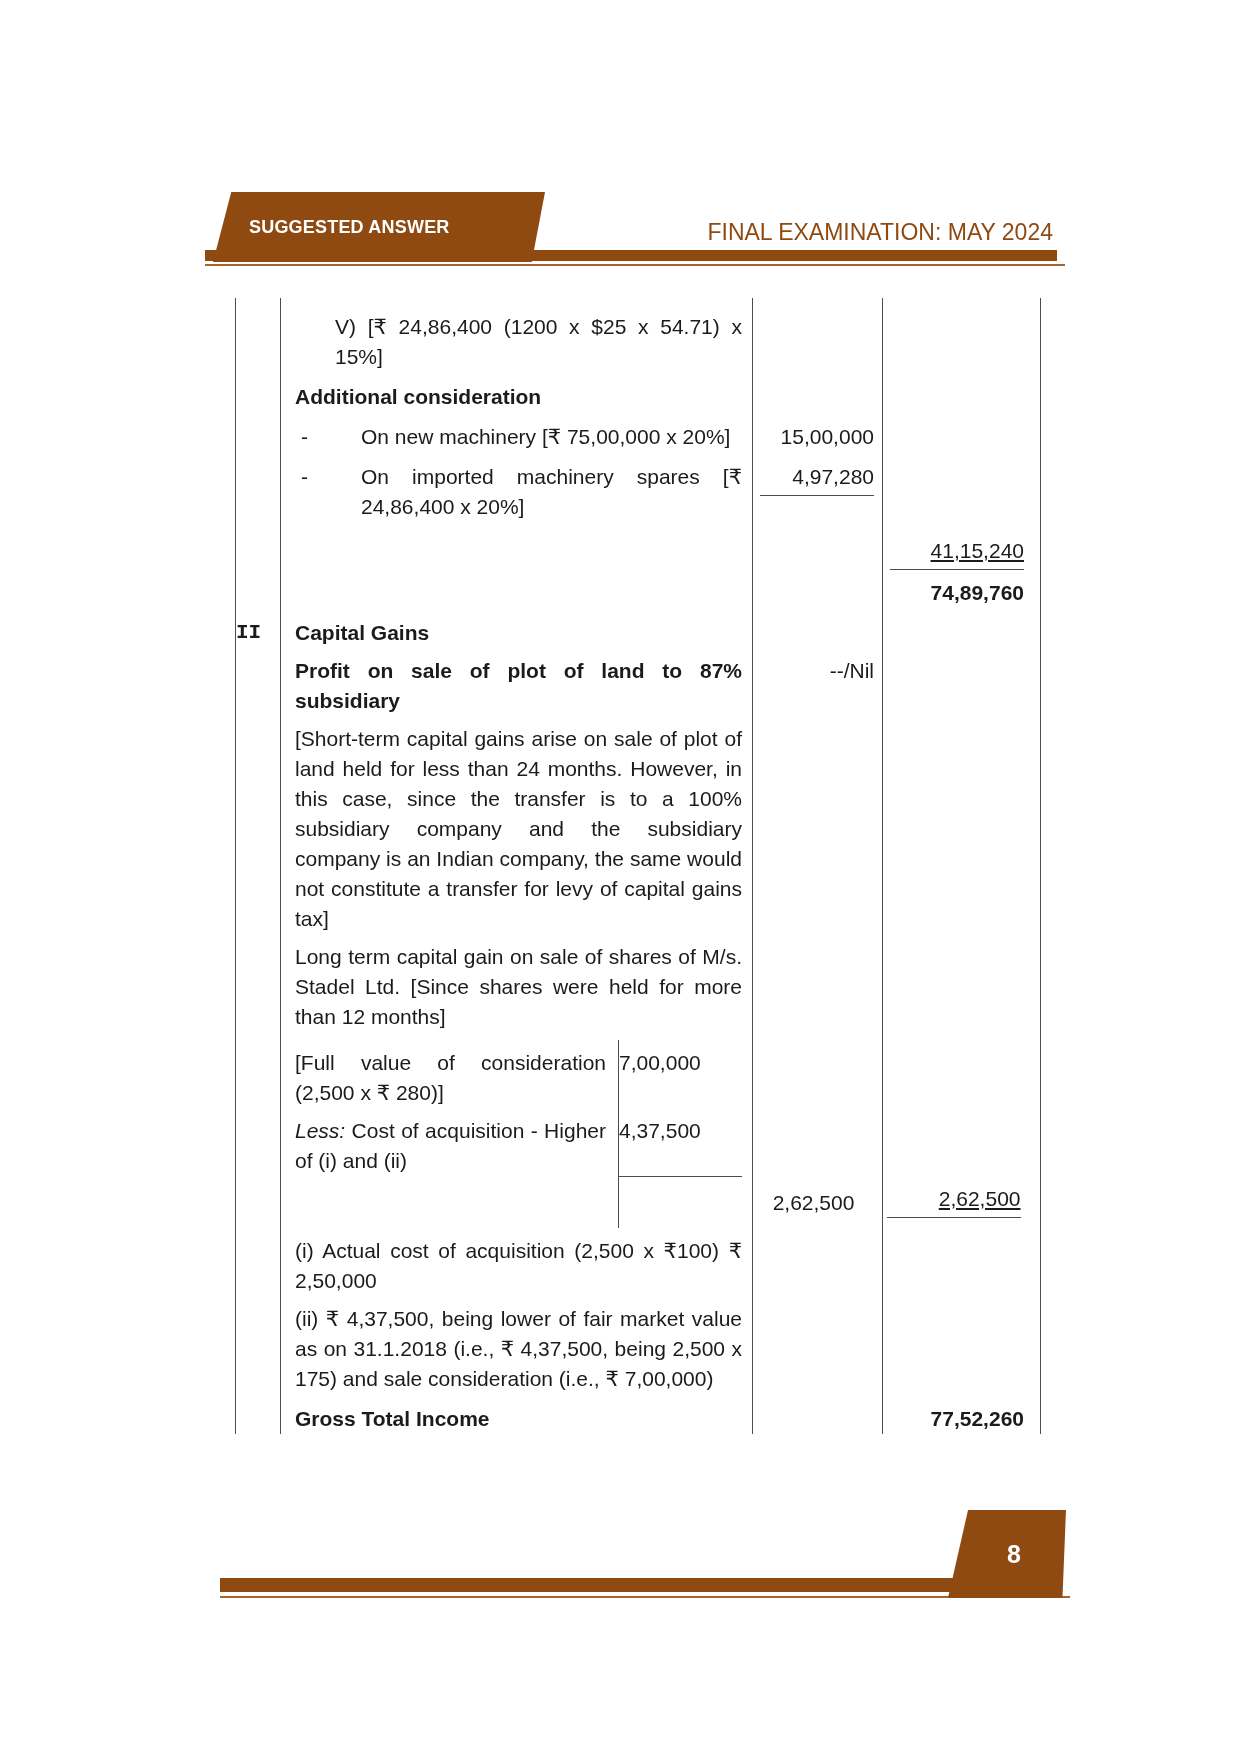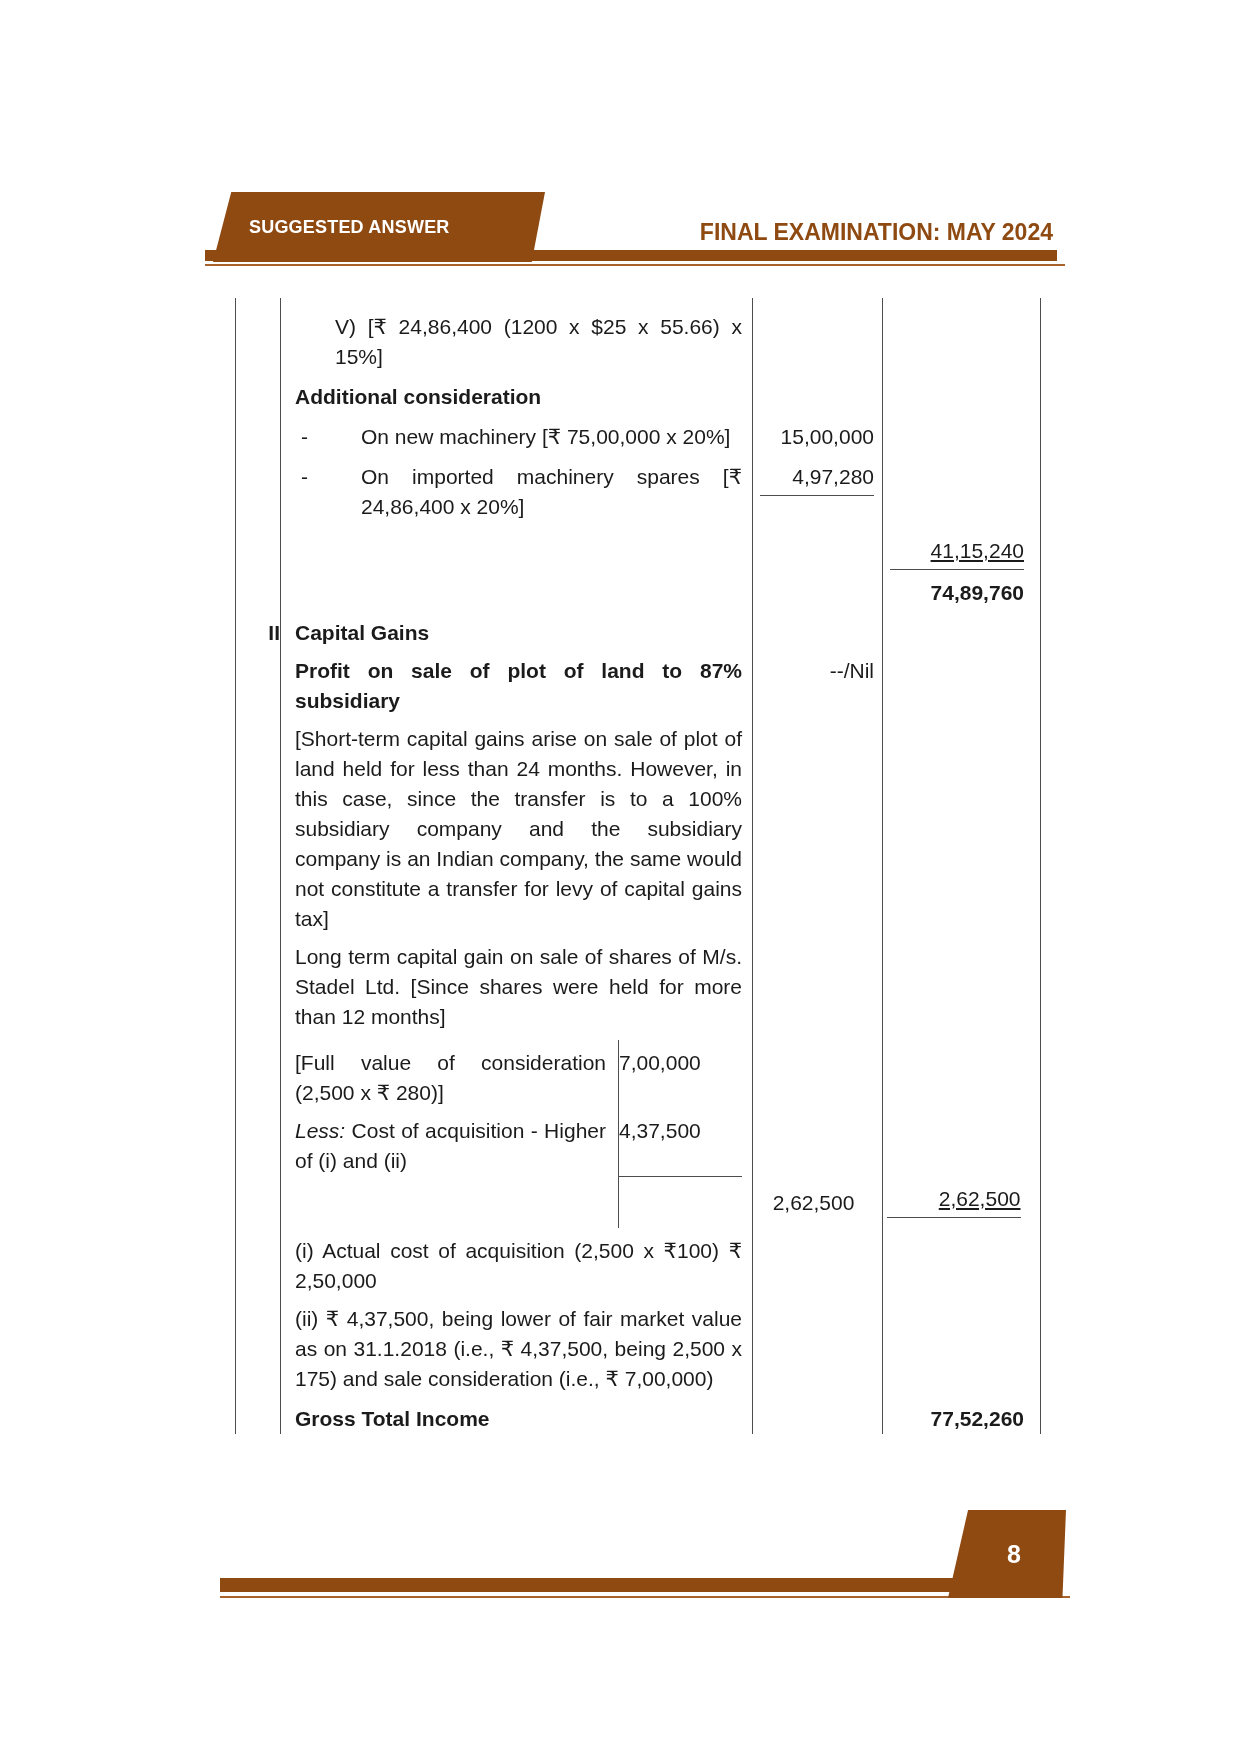--- a/index.html
+++ b/index.html
@@ -22,33 +22,33 @@
     background:#8f4a12;
     clip-path:polygon(5.5% 0,100% 0,96% 100%,0 100%);
     display:flex;align-items:center;
   }
   .banner-text{
     color:#ffffff;font-weight:bold;font-size:18px;letter-spacing:.2px;
     padding-left:36px;white-space:nowrap;
   }
   .exam-title{
     position:absolute;right:188px;top:219px;width:620px;
-    text-align:right;color:#8f4a12;font-weight:bold;font-size:23px;
+    text-align:right;color:#8f4a12;font-weight:normal;font-size:23px;
     white-space:nowrap;
   }
   
   .acct-table{
     position:absolute;left:235px;top:298px;width:806px;
     display:grid;
     grid-template-columns:46px 472px 130px 158px;
     font-size:21px;line-height:30px;
   }
   .cell{box-sizing:border-box;}
   .c1{border-left:1.5px solid #4d4d4d;border-right:1.5px solid #4d4d4d;
-      text-align:right;font-weight:bold;}
+      text-align:left;font-weight:bold;font-family:Liberation Mono, monospace;}
   .c2{border-right:1.5px solid #4d4d4d;padding-left:14px;padding-right:10px;
       text-align:justify;}
   .c3{border-right:1.5px solid #4d4d4d;text-align:right;padding-right:8px;}
   .c4{border-right:1.5px solid #4d4d4d;text-align:right;padding-right:16px;}
   .pt8{padding-top:8px;}
   .pt10{padding-top:10px;}
   .pt14{padding-top:14px;}
   .bold{font-weight:bold;}
   .italic{font-style:italic;}
   .indent40{margin-left:40px;}
@@ -92,21 +92,21 @@
 <div class="hdr-rule-thin"></div>
 <div class="banner">
   <span class="banner-text">SUGGESTED ANSWER</span>
 </div>
 <div class="exam-title">FINAL EXAMINATION: MAY 2024</div>
 
 <div class="acct-table">
 
   <div class="cell c1 pt14"></div>
   <div class="cell c2 pt14">
-    <div class="indent40">V) [₹ 24,86,400 (1200 x $25 x 55.66) x 15%]</div>
+    <div class="indent40">V) [₹ 24,86,400 (1200 x $25 x 54.71) x 15%]</div>
   </div>
   <div class="cell c3 pt14"></div>
   <div class="cell c4 pt14"></div>
 
   <div class="cell c1 pt10"></div>
   <div class="cell c2 pt10 bold">Additional consideration</div>
   <div class="cell c3 pt10"></div>
   <div class="cell c4 pt10"></div>
 
   <div class="cell c1 pt10"></div>

